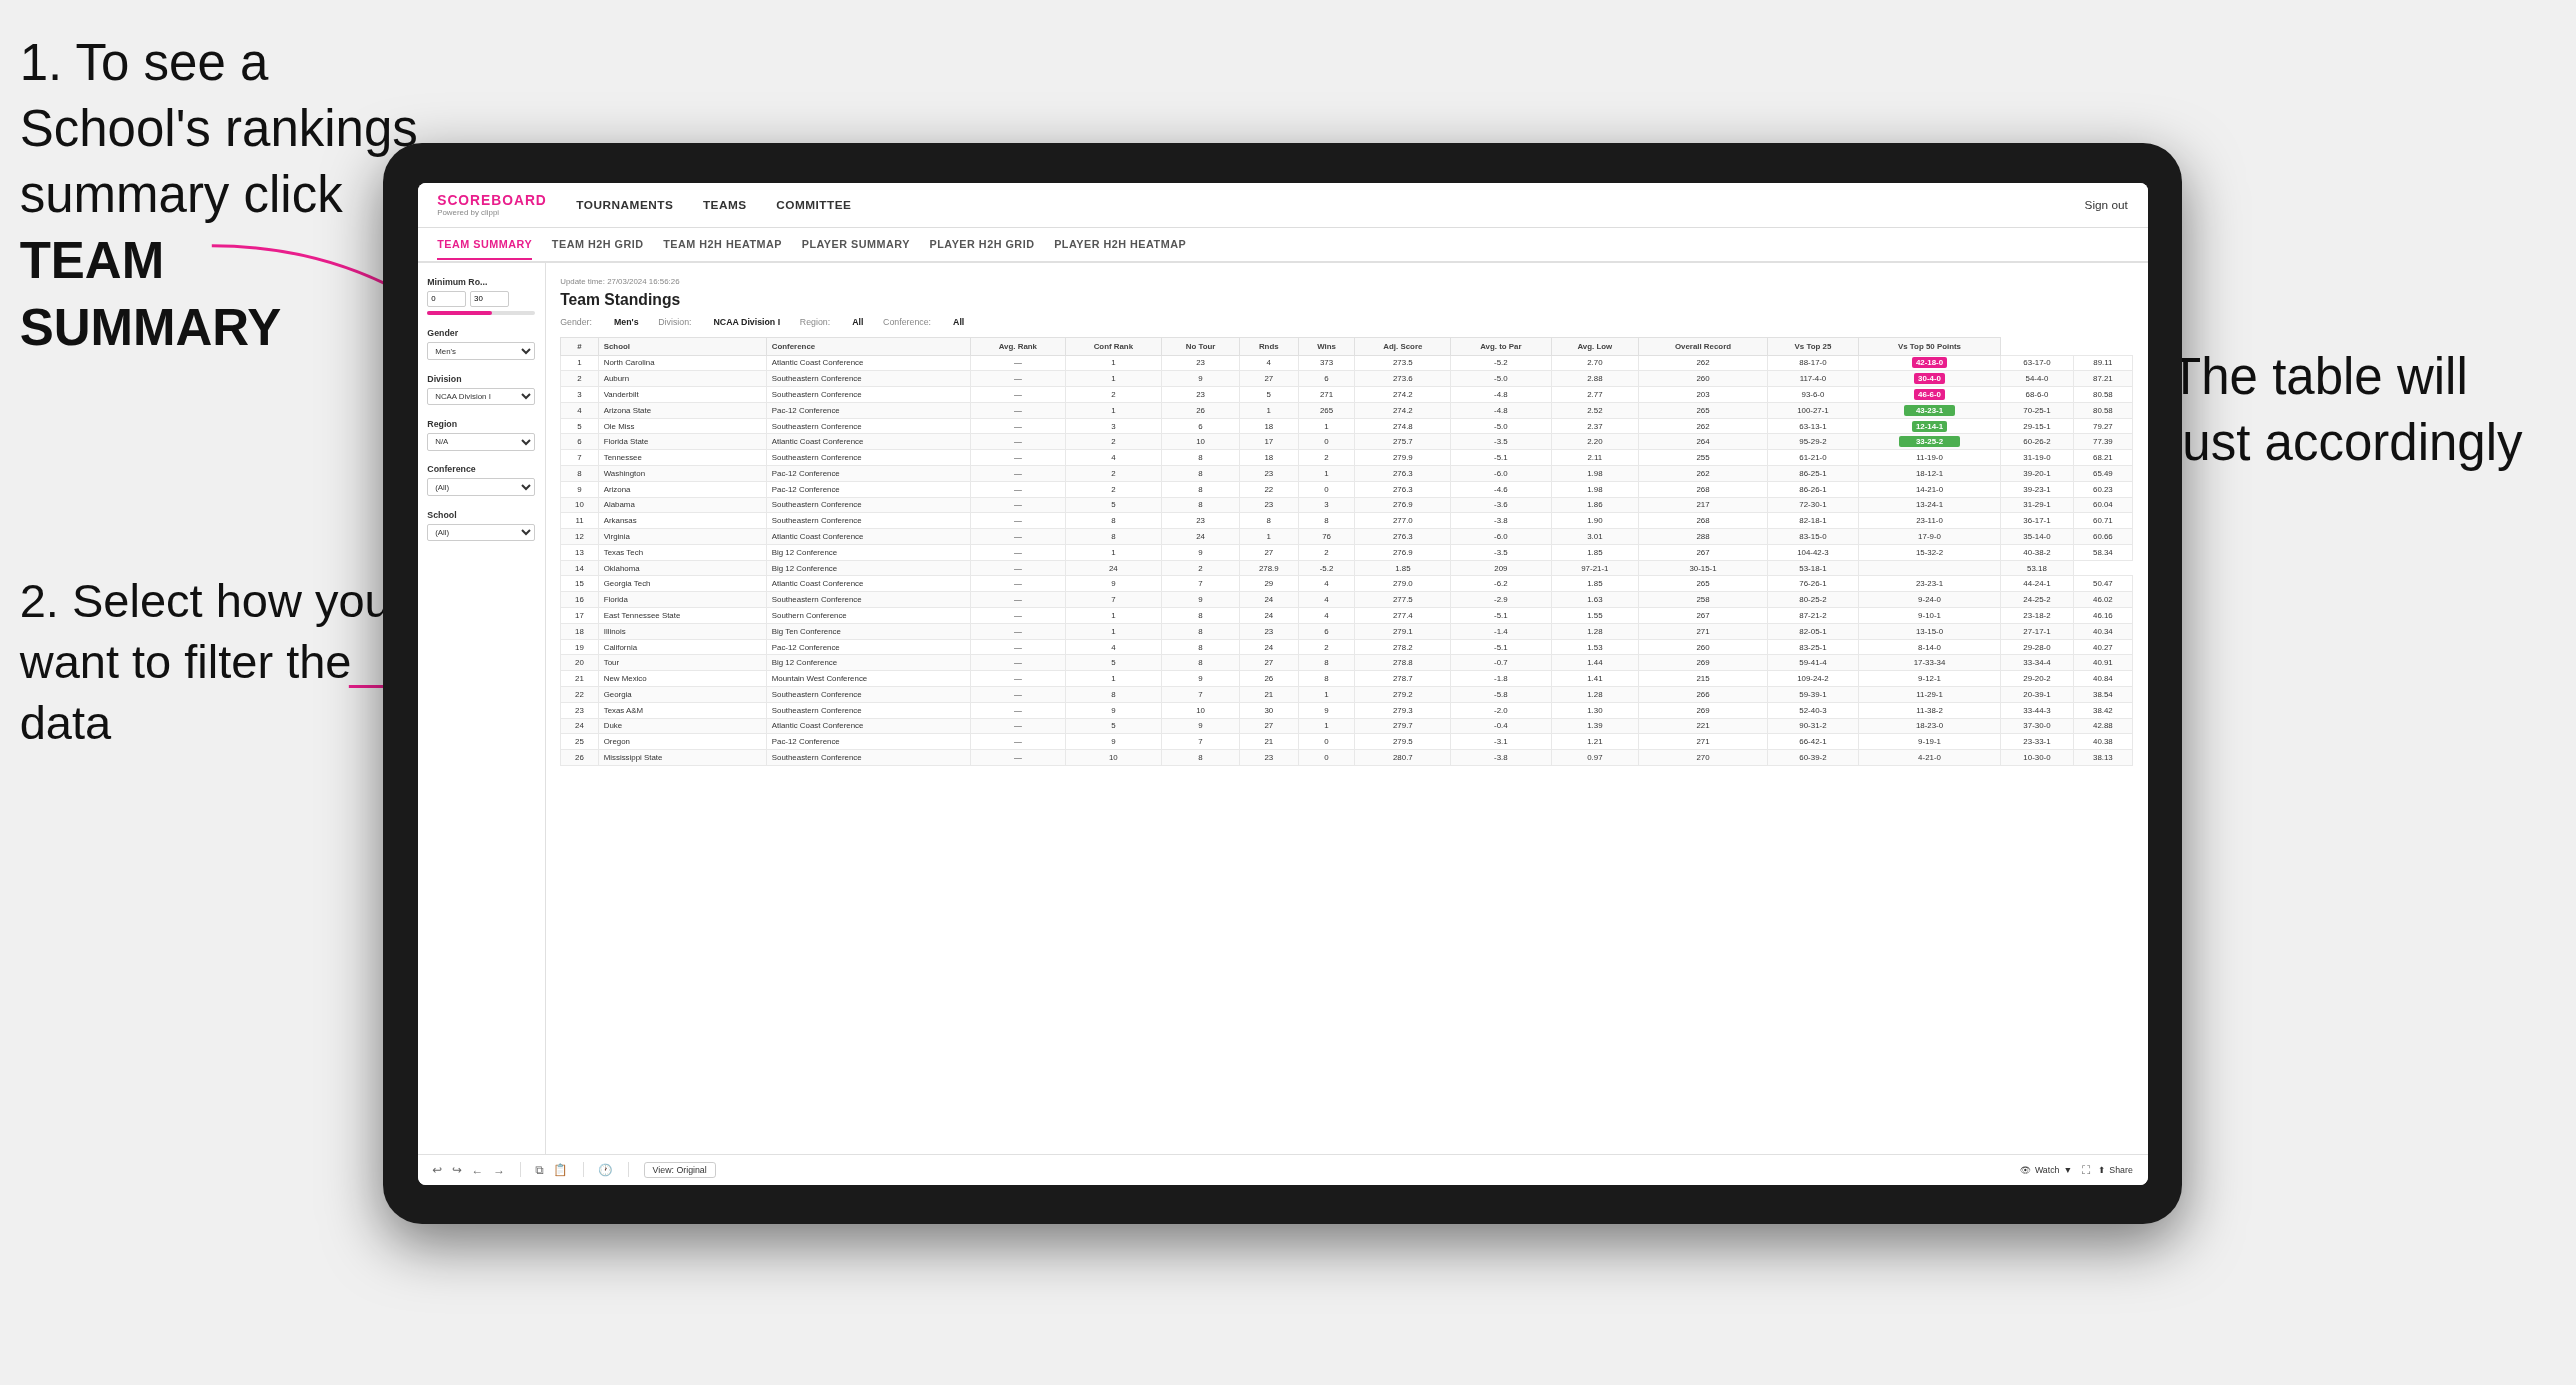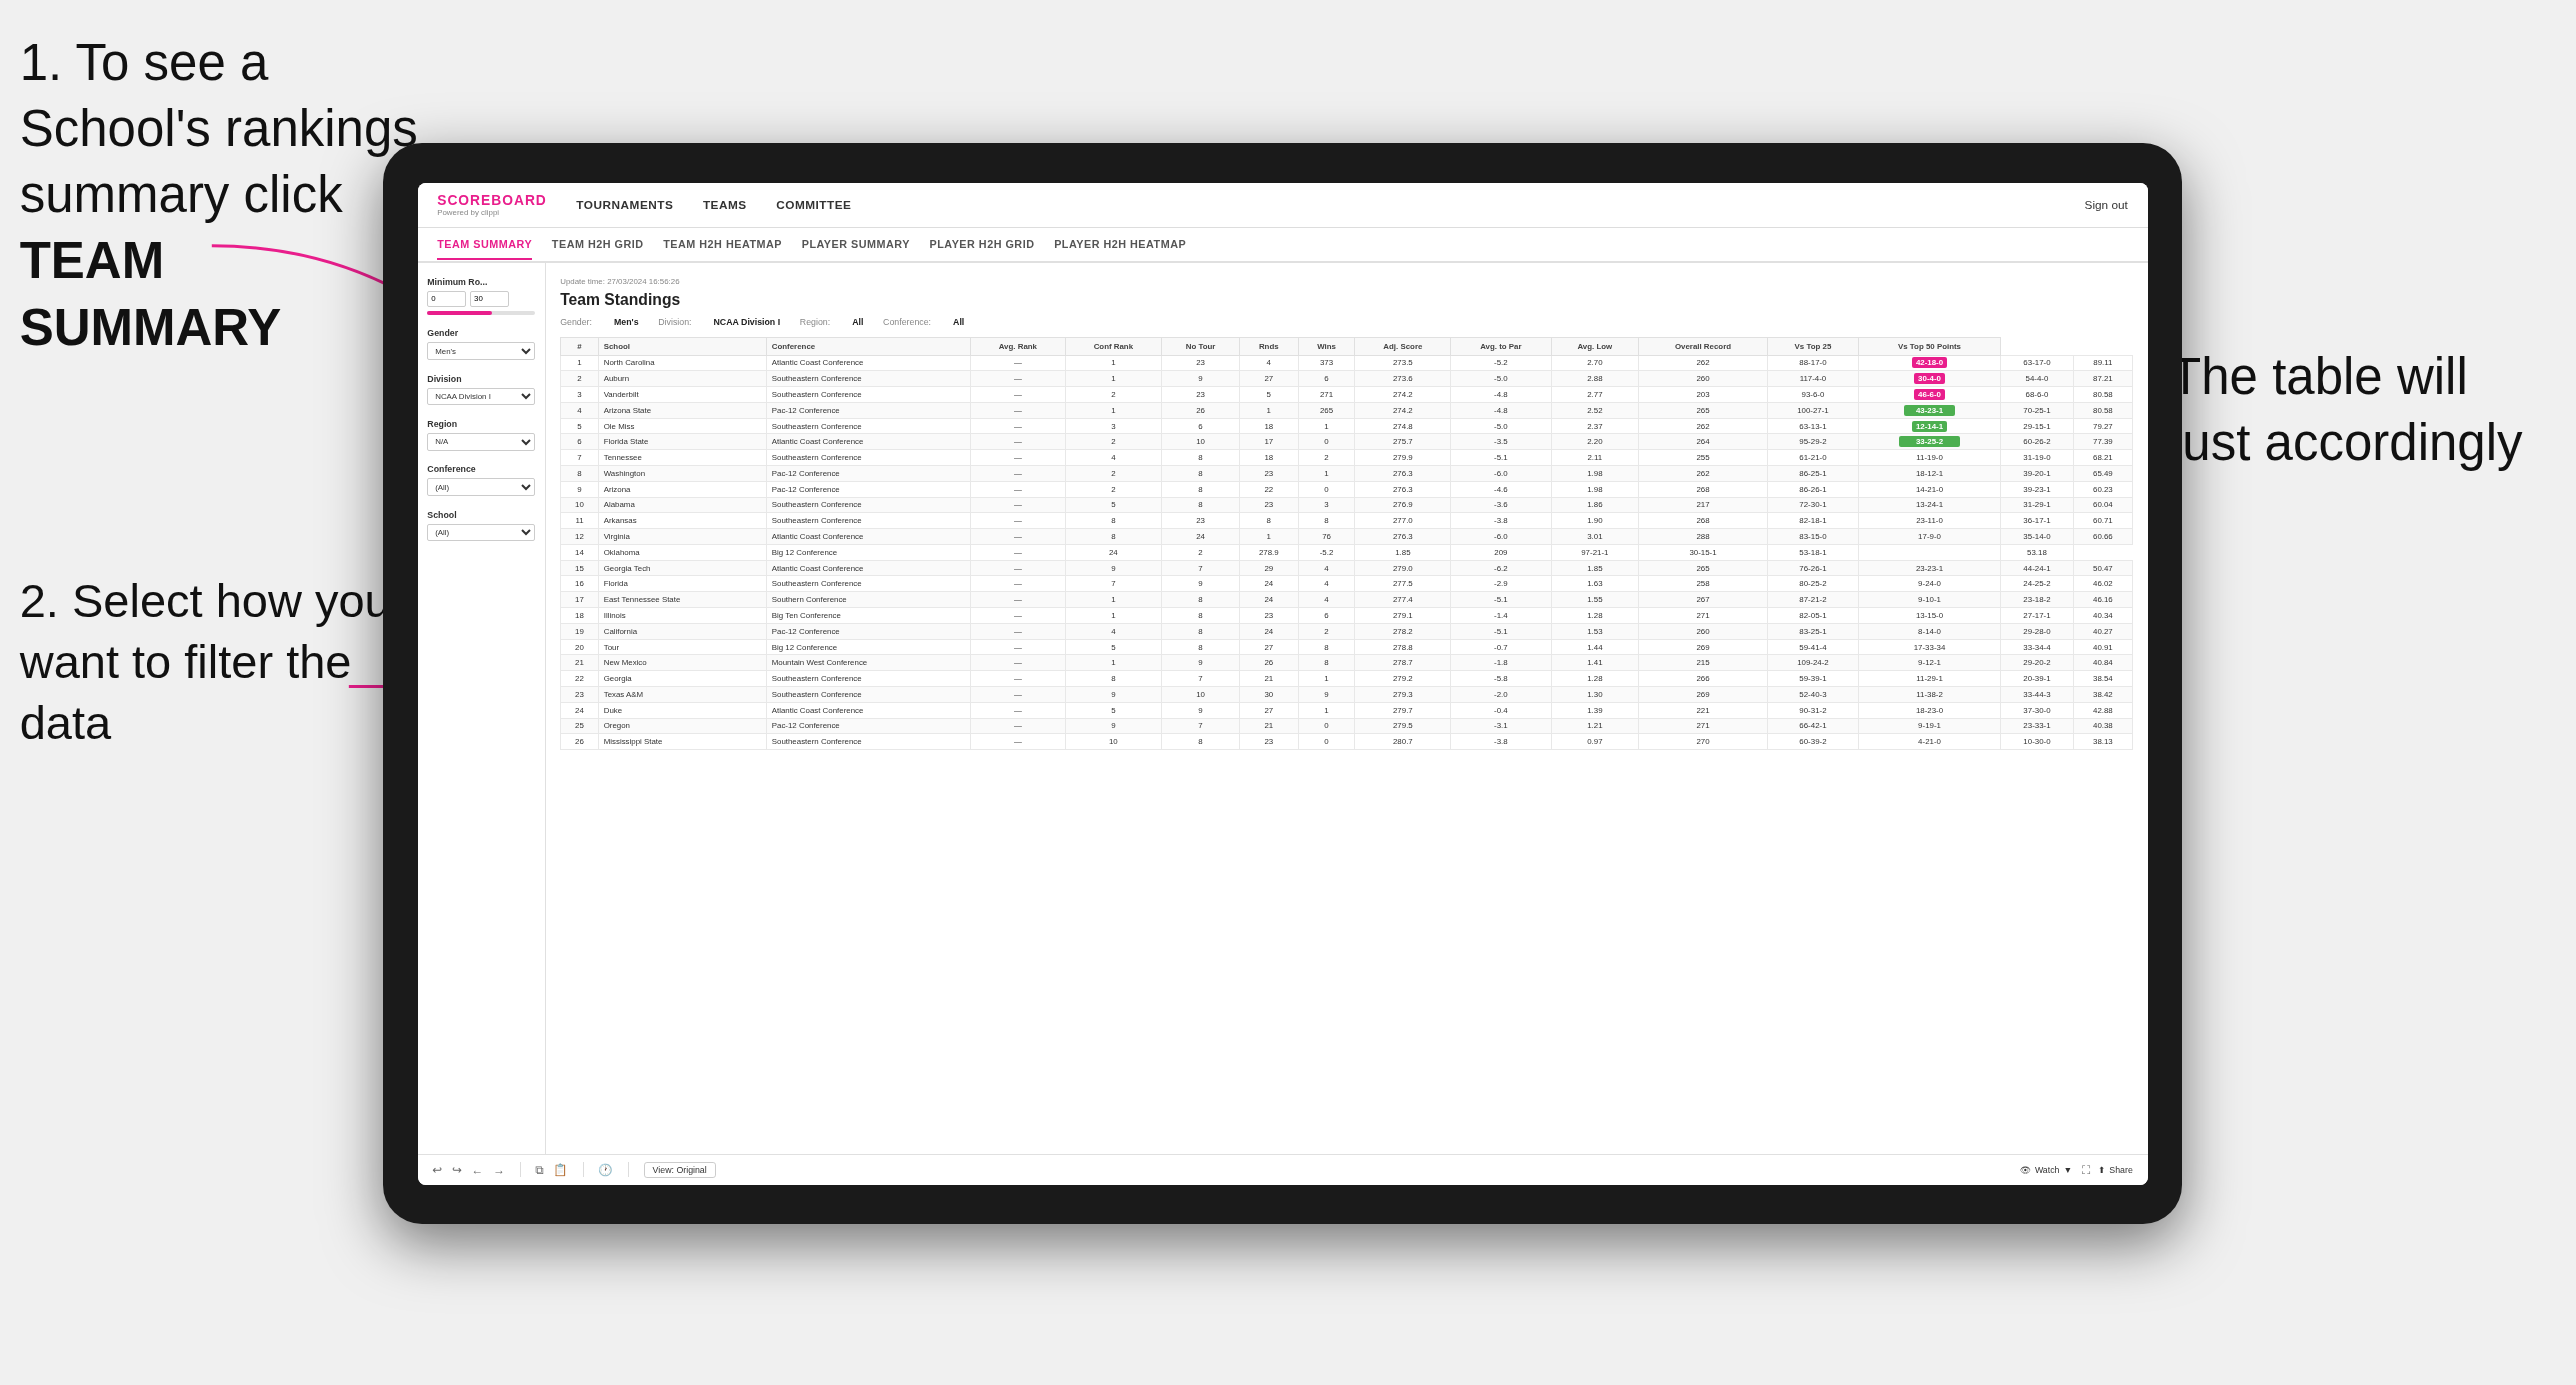--- a/index.html
+++ b/index.html
@@ -758,20 +758,38 @@
                 <td>276.3</td>
                 <td>-6.0</td>
                 <td>3.01</td>
                 <td>288</td>
                 <td>83-15-0</td>
                 <td>17-9-0</td>
                 <td>35-14-0</td>
                 <td>60.66</td>
               </tr>
               <tr>
+                <td>13</td>
+                <td class="left">Texas Tech</td>
+                <td class="left">Big 12 Conference</td>
+                <td>—</td>
+                <td>1</td>
+                <td>9</td>
+                <td>27</td>
+                <td>2</td>
+                <td>276.9</td>
+                <td>-3.5</td>
+                <td>1.85</td>
+                <td>267</td>
+                <td>104-42-3</td>
+                <td>15-32-2</td>
+                <td>40-38-2</td>
+                <td>58.34</td>
+              </tr>
+              <tr>
                 <td>14</td>
                 <td class="left">Oklahoma</td>
                 <td class="left">Big 12 Conference</td>
                 <td>—</td>
                 <td>24</td>
                 <td>2</td>
                 <td>278.9</td>
                 <td>-5.2</td>
                 <td>1.85</td>
                 <td>209</td>

